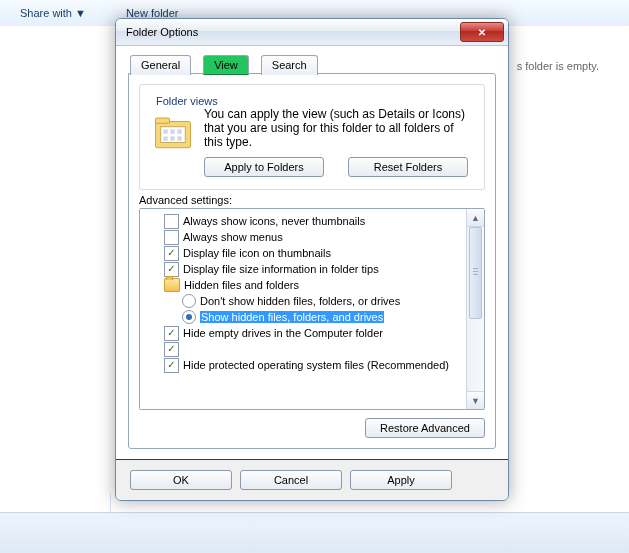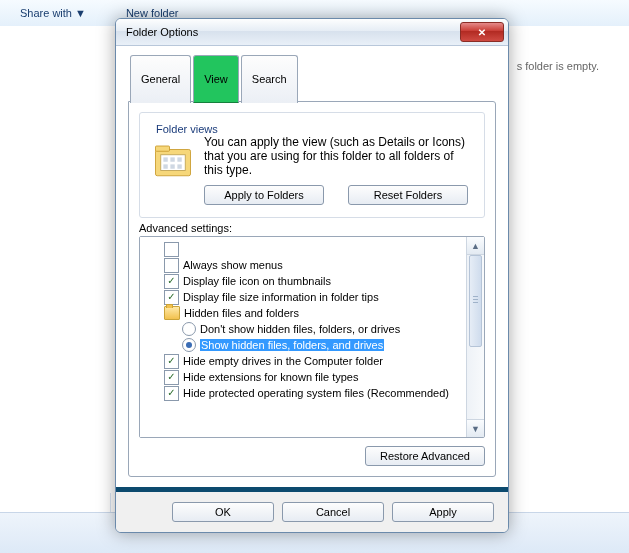--- a/index.html
+++ b/index.html
@@ -8,21 +8,21 @@
 .bg-empty{position:absolute;top:60px;right:30px;color:#666}
 .bg-pane{position:absolute;top:26px;left:0;width:110px;bottom:0;background:#fff;border-right:1px solid #d9e4f1}
 .bg-main{position:absolute;top:26px;left:110px;right:0;bottom:60px;background:#fff}
 .bg-status{position:absolute;bottom:0;left:0;right:0;height:40px;background:linear-gradient(#eef4fb,#dde9f7);border-top:1px solid #c8d6e8}
 .dialog{position:absolute;left:115px;top:18px;width:392px;background:#fff;border:1px solid #6b8aab;border-radius:6px;box-shadow:0 0 18px rgba(0,0,0,.35);overflow:hidden}
 .titlebar{height:26px;background:linear-gradient(#fdfefe,#e6edf5 45%,#d7e1ed 46%,#e9f0f8);display:flex;align-items:center;padding:0 4px 0 10px;border-bottom:1px solid #b8c7da}
 .titlebar .t{flex:1;color:#000}
 .close-btn{width:42px;height:18px;background:linear-gradient(#e58a89,#c83b33 45%,#b22a22 46%,#cf4a42);border:1px solid #8a2d26;border-radius:3px;display:flex;align-items:center;justify-content:center;color:#fff;font-weight:bold;font-size:10px;cursor:pointer}
 .body{padding:8px 12px 10px 12px;background:#fff}
 .tabs{display:flex;margin-bottom:-1px;margin-left:2px}
-.tab{padding:17px 10px;border:1px solid #9aa7b8;background:linear-gradient(#fdfdfd,#ebeff5);border-bottom:none;border-radius:3px 3px 0 0;margin-right:2px;cursor:pointer;position:relative;top:1px}
+.tab{padding:3px 10px;border:1px solid #9aa7b8;background:linear-gradient(#fdfdfd,#ebeff5);border-bottom:none;border-radius:3px 3px 0 0;margin-right:12px;cursor:pointer;position:relative;top:1px}
 .tab.active{background:#22c55e;z-index:2;border-bottom:1px solid #15803d}
 .tab-panel{border:1px solid #9aa7b8;background:#fff;padding:10px;border-radius:0 3px 3px 3px}
 .group{border:1px solid #d6dde7;border-radius:3px;padding:10px 12px 12px 12px;margin-bottom:0}
 .group-title{margin-top:-18px;background:#fff;display:inline-block;padding:0 4px;color:#1a3b7a}
 .fv-row{display:flex;align-items:flex-start}
 .folder-ico{width:42px;height:42px;margin-right:10px;margin-top:4px}
 .fv-text{font-size:12px;color:#000;margin-bottom:8px}
 .btn{display:inline-block;padding:3px 14px;border:1px solid #8a99ac;background:linear-gradient(#fdfdfd,#e7ecf3);border-radius:3px;cursor:pointer;font-size:11px;min-width:90px;text-align:center}
 .btnrow{display:flex;gap:24px}
 .adv-label{margin:4px 0 2px 0}
@@ -37,21 +37,21 @@
 .node.d1{padding-left:22px}
 .node.d2{padding-left:40px}
 .chk{width:13px;height:13px;border:1px solid #8a99ac;background:#fff;margin-right:4px;display:inline-flex;align-items:center;justify-content:center;font-size:10px;color:#2a6b2a}
 .chk.checked::before{content:"✓";line-height:1}
 .rad{width:12px;height:12px;border:1px solid #8a99ac;border-radius:50%;background:#fff;margin-right:4px;display:inline-flex;align-items:center;justify-content:center}
 .rad.sel::before{content:"";width:6px;height:6px;border-radius:50%;background:#3b6db5}
 .fico{width:14px;height:12px;margin-right:4px;display:inline-block;background:linear-gradient(#ffe9a8,#f2c14e);border:1px solid #caa338;border-radius:1px;position:relative}
 .fico::before{content:"";position:absolute;top:-3px;left:1px;width:5px;height:3px;background:#f2c14e;border:1px solid #caa338;border-bottom:none;border-radius:1px 1px 0 0}
 .hl{background:#3399ff;color:#fff;padding:0 1px}
 .restore-row{display:flex;justify-content:flex-end;margin-top:8px}
-.dlg-buttons{display:flex;justify-content:flex-end;gap:8px;padding:10px 14px;background:#f0f0f0;border-top:5px solid #0c4a6e}
+.dlg-buttons{display:flex;gap:8px;padding:10px 14px;background:#f0f0f0;border-top:1px solid #0c4a6e}
 .dlg-buttons .btn{min-width:72px}
 </style>
 </head>
 <body>
 
 <div class="bg-toolbar">
   <span>Share with ▼</span>
   <span>New folder</span>
 </div>
 <div class="bg-pane"></div>
@@ -95,20 +95,21 @@
             </div>
           </div>
         </div>
       </div>
 
       <div class="adv-label">Advanced settings:</div>
       <div class="tree-wrap">
         <div class="tree">
           <div class="node d1">
               <span class="chk"></span>
+              <span>Always show icons, never thumbnails</span>
             </div>
           <div class="node d1">
               <span class="chk"></span>
               <span>Always show menus</span>
             </div>
           <div class="node d1">
               <span class="chk checked"></span>
               <span>Display file icon on thumbnails</span>
             </div>
           <div class="node d1">
@@ -126,21 +127,20 @@
           <div class="node d2">
               <span class="rad sel"></span>
               <span class="hl">Show hidden files, folders, and drives</span>
             </div>
           <div class="node d1">
               <span class="chk checked"></span>
               <span>Hide empty drives in the Computer folder</span>
             </div>
           <div class="node d1">
               <span class="chk checked"></span>
-              <span>Hide extensions for known file types</span>
             </div>
           <div class="node d1">
               <span class="chk checked"></span>
               <span>Hide protected operating system files (Recommended)</span>
             </div>
         </div>
         <div class="scrollbar">
           <div class="sb-btn">
               <span>▲</span>
             </div>

